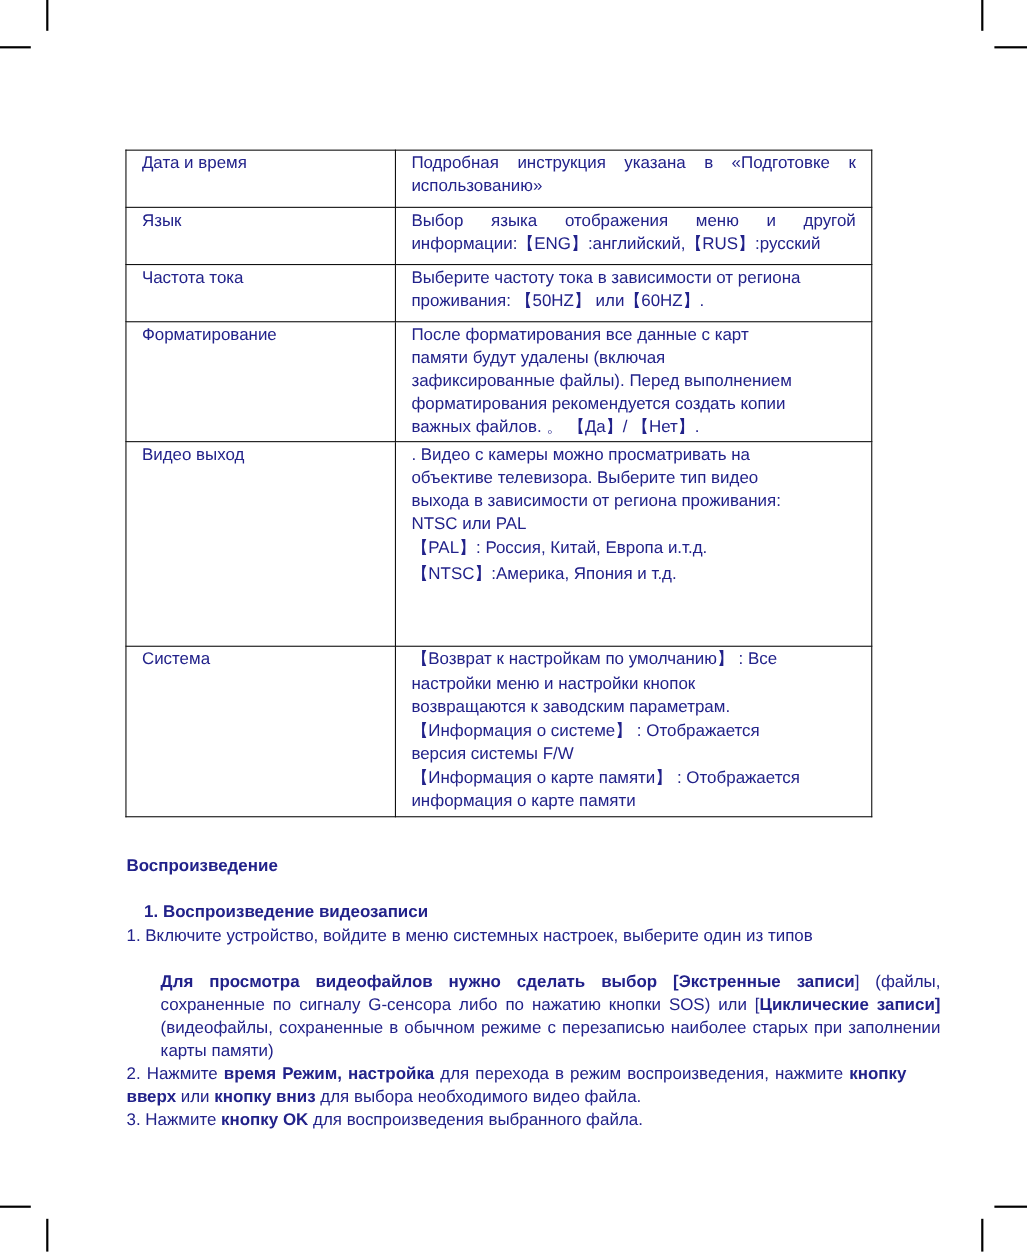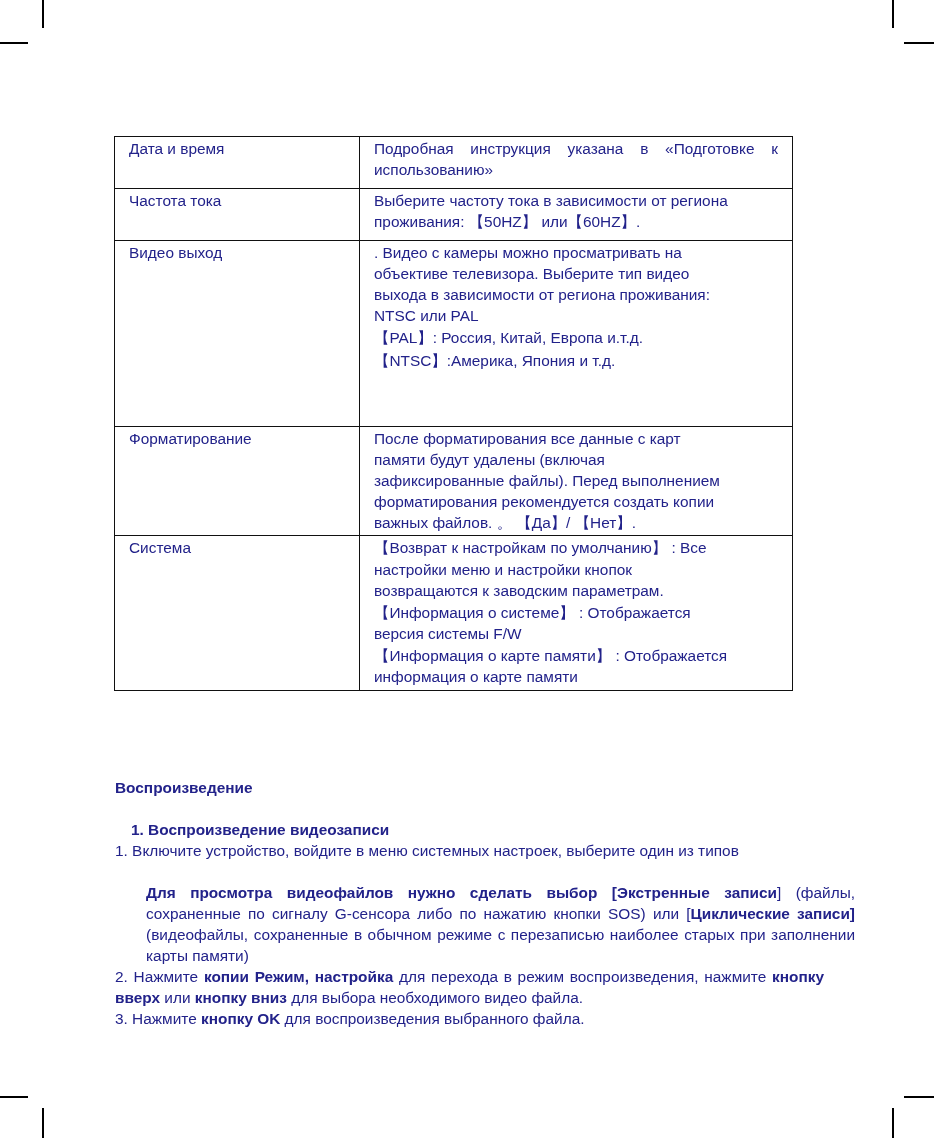--- a/index.html
+++ b/index.html
@@ -31,45 +31,52 @@
 <table class="tbl">
   <tbody>
       <tr style="height:52px;">
     <td class="k">Дата и время</td>
     <td class="v">
       <span class="line just">Подробная инструкция указана в «Подготовке к</span>
       <span class="line">использованию»</span>
     </td>
   </tr>
   <tr style="height:52px;">
+    <td class="k">Язык</td>
+    <td class="v">
+      <span class="line just">Выбор языка отображения меню и другой</span>
+      <span class="line">информации:【ENG】:английский,【RUS】:русский</span>
+    </td>
+  </tr>
+  <tr style="height:52px;">
     <td class="k">Частота тока</td>
     <td class="v">
       <span class="line">Выберите частоту тока в зависимости от региона</span>
       <span class="line">проживания: 【50HZ】 или【60HZ】.</span>
+    </td>
+  </tr>
+  <tr style="height:105px;">
+    <td class="k">Форматирование</td>
+    <td class="v">
+      <span class="line">После форматирования все данные с карт</span>
+      <span class="line">памяти будут удалены (включая</span>
+      <span class="line">зафиксированные файлы). Перед выполнением</span>
+      <span class="line">форматирования рекомендуется создать копии</span>
+      <span class="line">важных файлов. 。 【Да】/ 【Нет】.</span>
     </td>
   </tr>
   <tr style="height:186px;">
     <td class="k">Видео выход</td>
     <td class="v">
       <span class="line">. Видео с камеры можно просматривать на</span>
       <span class="line">объективе телевизора. Выберите тип видео</span>
       <span class="line">выхода в зависимости от региона проживания:</span>
       <span class="line">NTSC или PAL</span>
       <span class="line" style="margin-top:1px">【PAL】: Россия, Китай, Европа и.т.д.</span>
       <span class="line" style="margin-top:2px">【NTSC】:Америка, Япония и т.д.</span>
-    </td>
-  </tr>
-  <tr style="height:105px;">
-    <td class="k">Форматирование</td>
-    <td class="v">
-      <span class="line">После форматирования все данные с карт</span>
-      <span class="line">памяти будут удалены (включая</span>
-      <span class="line">зафиксированные файлы). Перед выполнением</span>
-      <span class="line">форматирования рекомендуется создать копии</span>
-      <span class="line">важных файлов. 。 【Да】/ 【Нет】.</span>
     </td>
   </tr>
   <tr style="height:152px;padding-left:16px;">
     <td class="k">Система</td>
     <td class="v" style="line-height:21.5px;">
       <span class="line">【Возврат к настройкам по умолчанию】 : Все</span>
       <span class="line">настройки меню и настройки кнопок</span>
       <span class="line">возвращаются к заводским параметрам.</span>
       <span class="line">【Информация о системе】 : Отображается</span>
       <span class="line">версия системы F/W</span>
@@ -79,14 +86,14 @@
   </tr>
 </tbody>
   </table>
 
 <div class="sec b" style="top:777px;">Воспроизведение</div>
 <div class="sec b" style="top:819px;margin-left:16px;">1. Воспроизведение видеозаписи</div>
 <div class="sec" style="top:840px;">
   <span class="line">1. Включите устройство, войдите в меню системных настроек, выберите один из типов</span>
 </div>
 <div class="sec jl" style="top:882px;margin-left:31px;"><span class="b">Для просмотра видеофайлов нужно сделать выбор [Экстренные записи</span><span>]</span><span> (файлы, сохраненные по сигналу G-сенсора либо по нажатию кнопки SOS) или [</span><span class="b">Циклические записи]</span><span> (видеофайлы, сохраненные в обычном режиме с перезаписью наиболее старых при заполнении карты памяти)</span></div>
-<div class="sec jl" style="top:966px;"><span>2. Нажмите </span><span class="b">копии Режим, настройка</span><span> для перехода в режим воспроизведения, нажмите </span><span class="b">кнопку вверх</span><span> или </span><span class="b">кнопку вниз</span><span> для выбора необходимого видео файла.</span></div>
+<div class="sec jl" style="top:966px;"><span>2. Нажмите </span><span class="b">время Режим, настройка</span><span> для перехода в режим воспроизведения, нажмите </span><span class="b">кнопку вверх</span><span> или </span><span class="b">кнопку вниз</span><span> для выбора необходимого видео файла.</span></div>
 <div class="sec" style="top:1008px;"><span>3. Нажмите </span><span class="b">кнопку OK</span><span> для воспроизведения выбранного файла.</span></div>
 
 </body></html>

